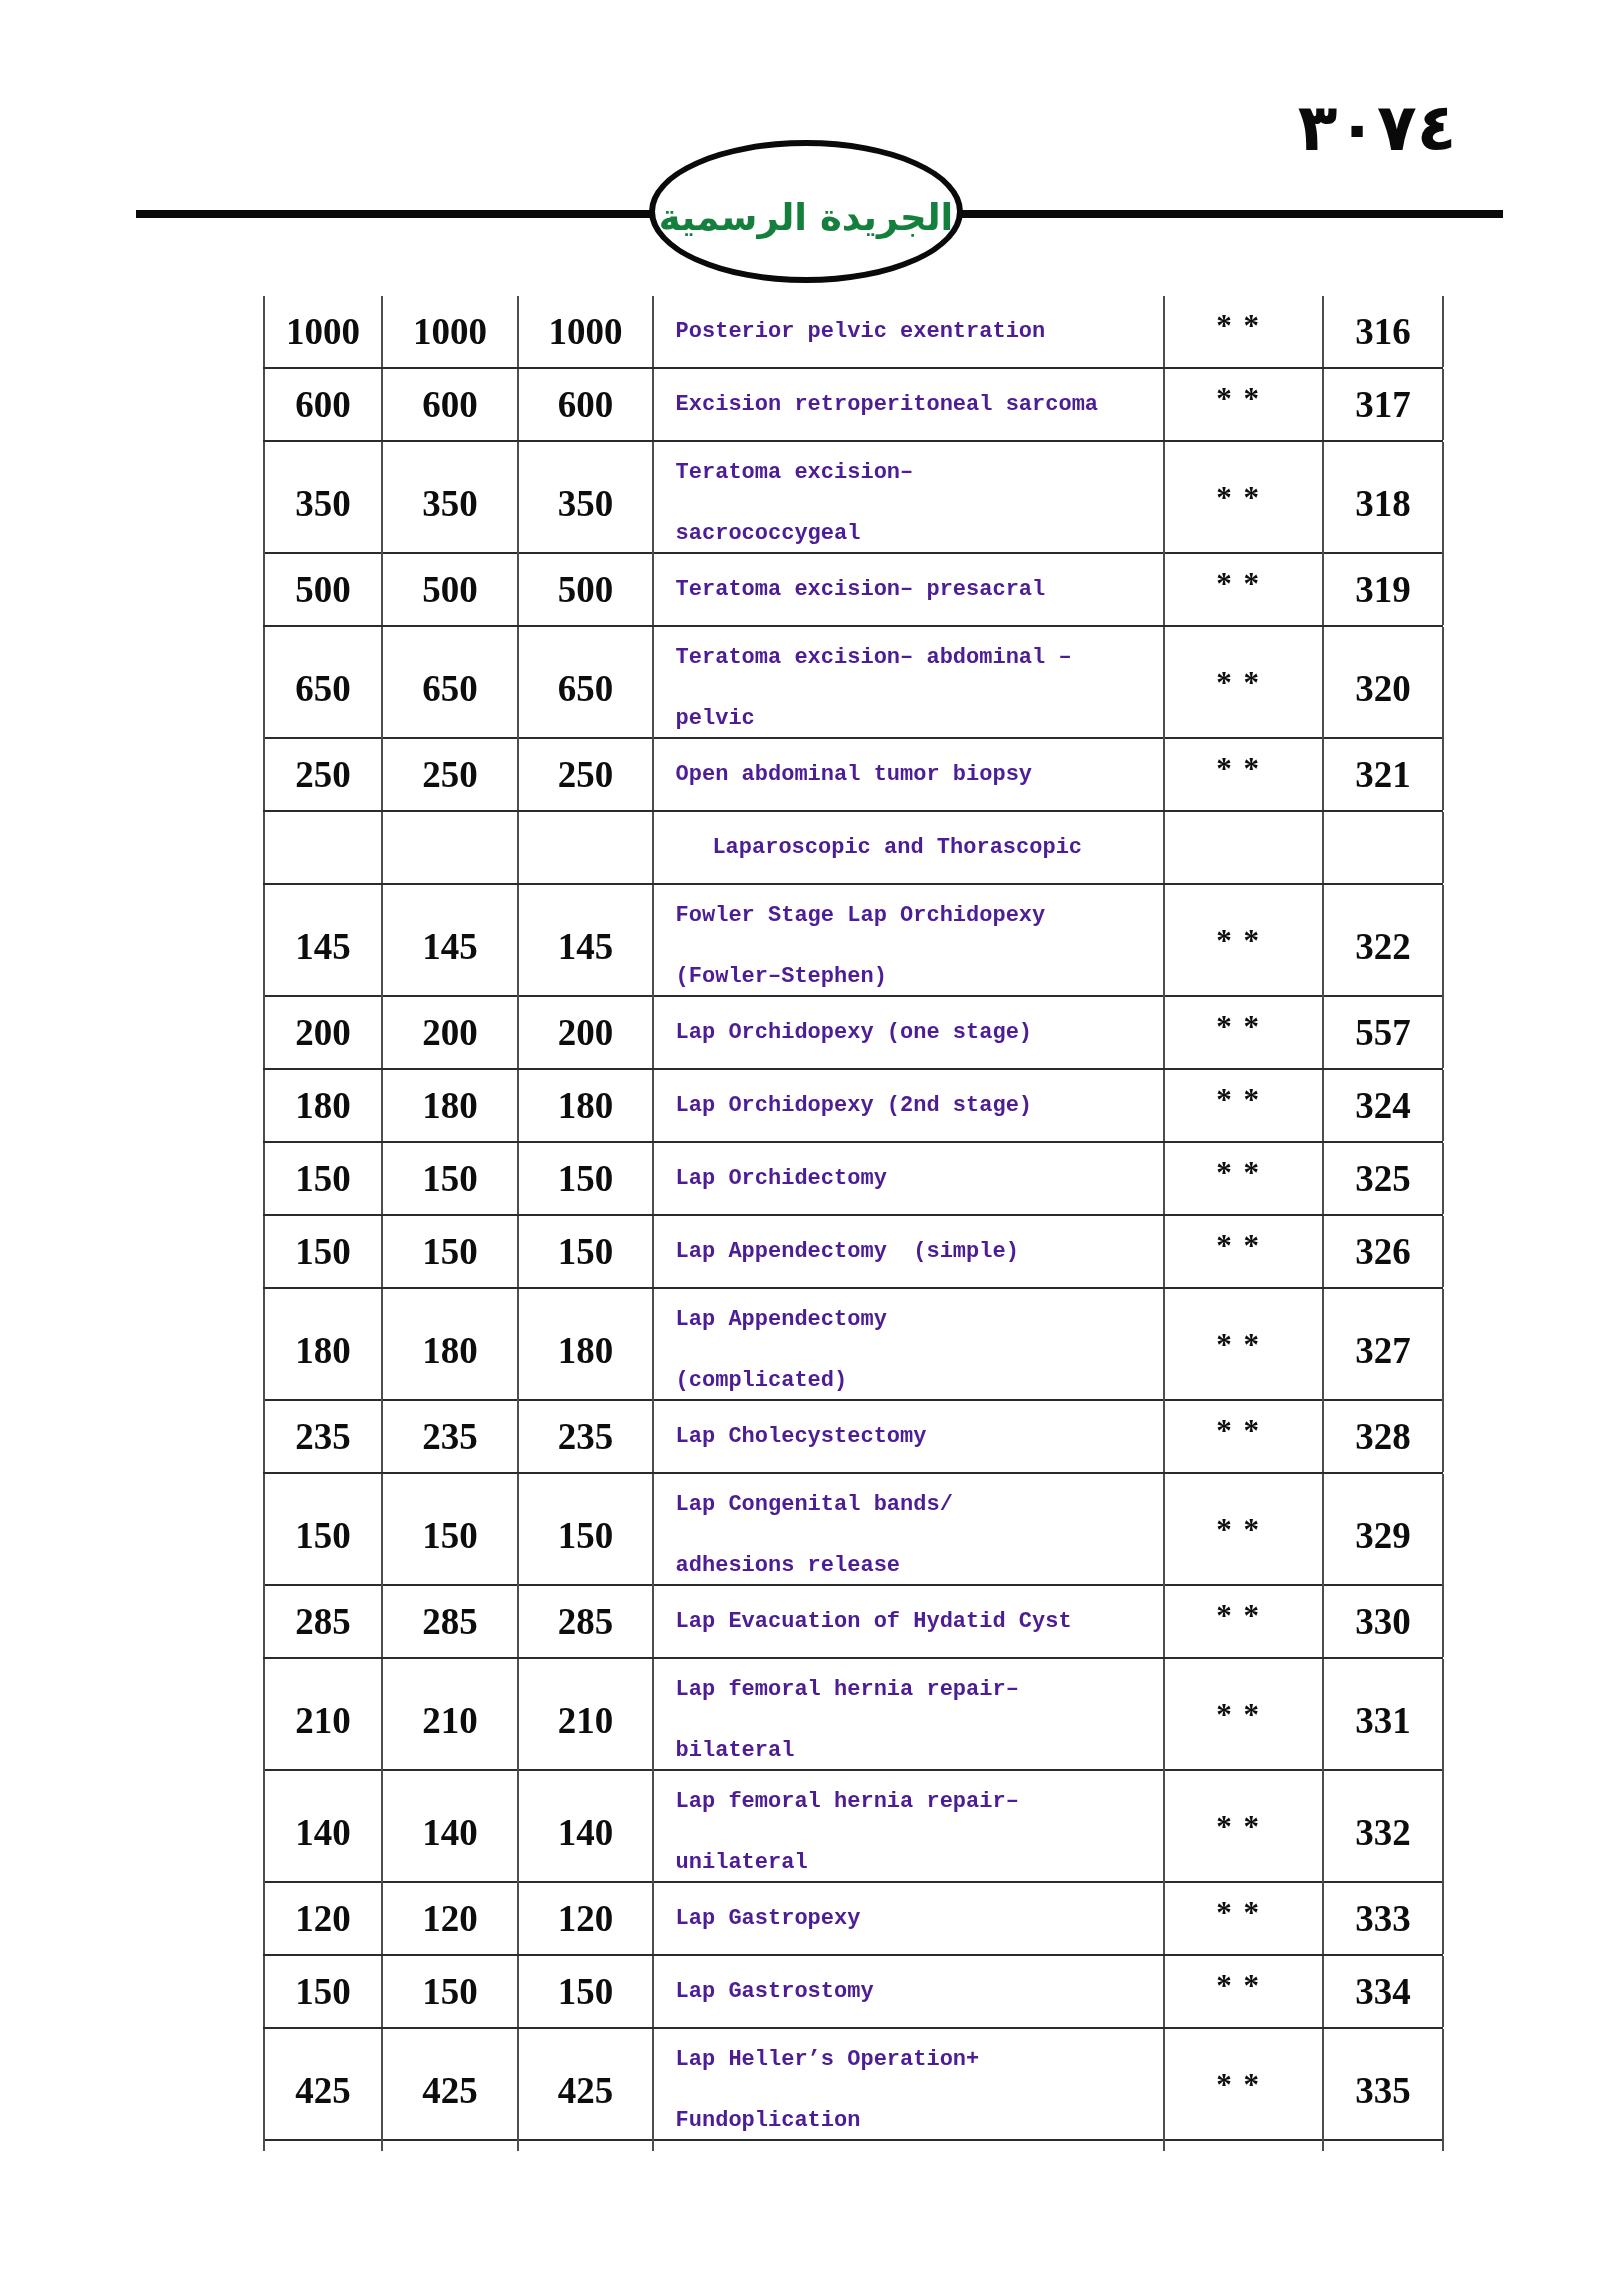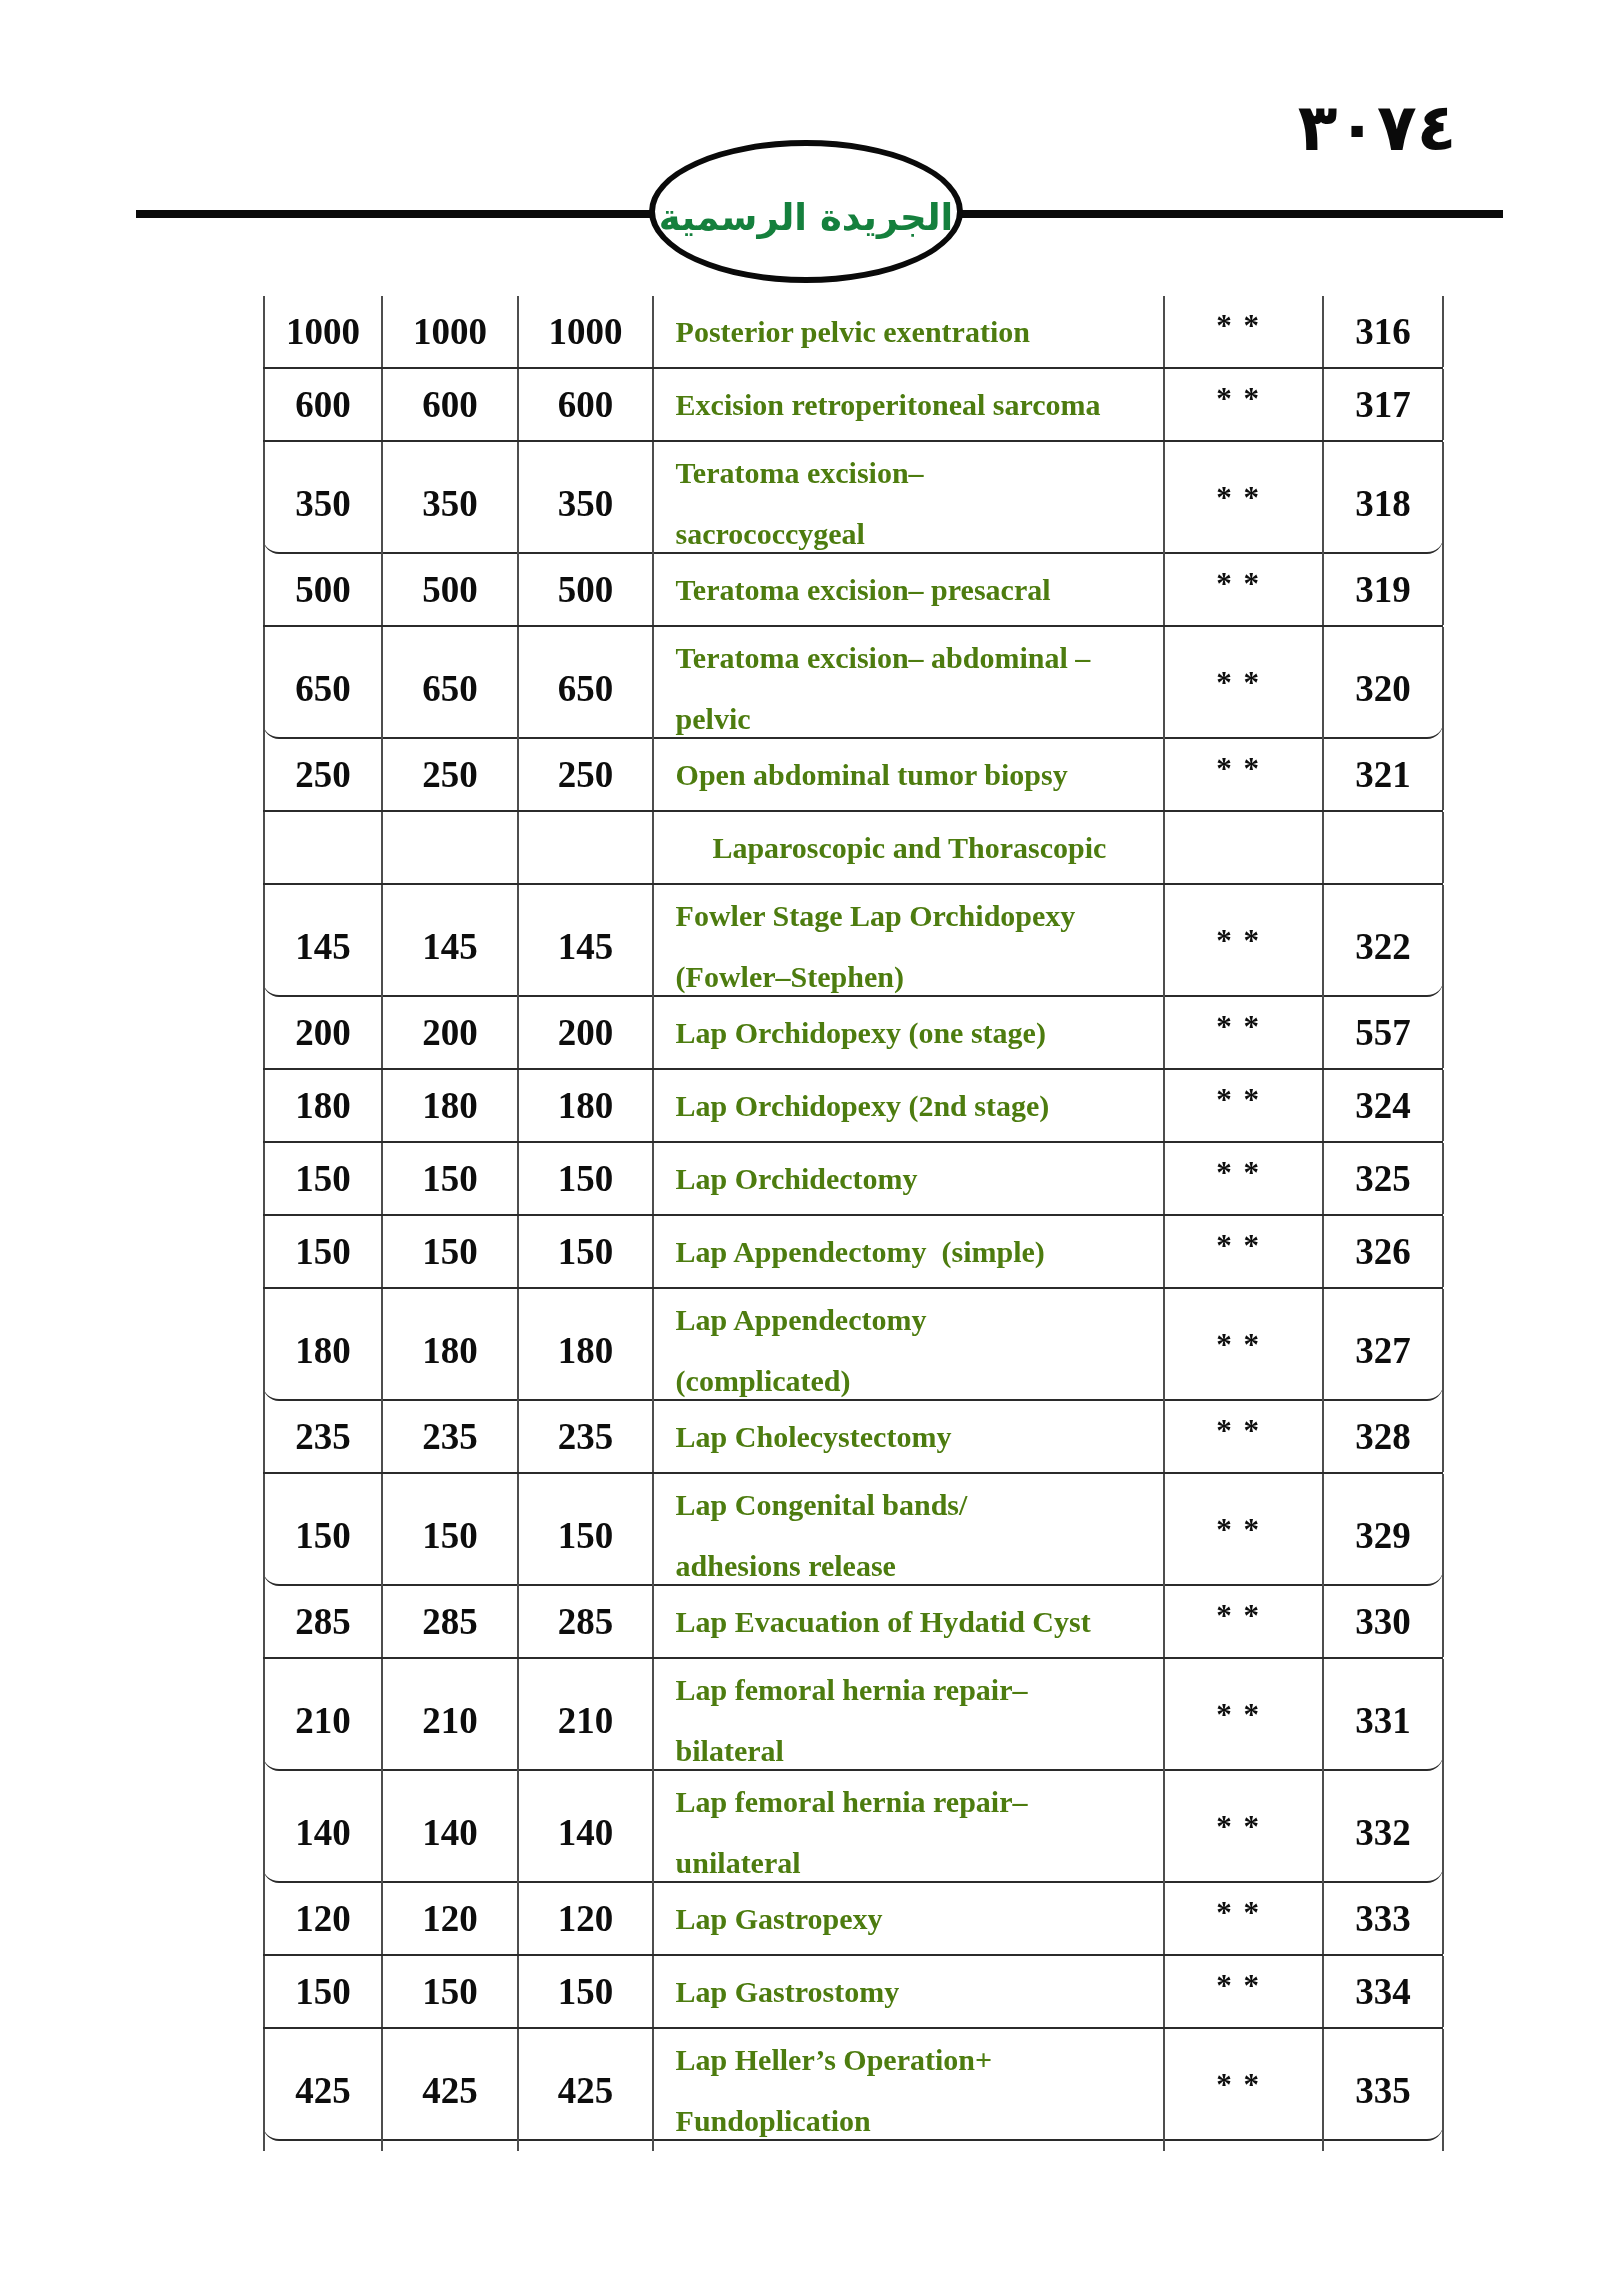--- a/index.html
+++ b/index.html
@@ -27,35 +27,35 @@
     direction:rtl;padding-top:11.8px;color:#15803d;white-space:nowrap;
   }
   
   .fee-table{position:absolute;left:251px;top:296px;width:1180px;padding-left:12px;}
   .row{
     display:grid;
     grid-template-columns:120px 136px 135px 511px 159px 120px;
     border-bottom:2.9px solid #2b2b2b;
   }
   .row.single{height:71px;}
-  .row.double{height:110px;border-radius:16px;}
+  .row.double{height:110px;}
   .cell{
     box-sizing:border-box;border-right:2px solid #4d4d4d;
     display:flex;flex-direction:column;align-items:center;justify-content:center;
     overflow:visible;
   }
   .cell:first-child{border-left:2px solid #4d4d4d;}
   .cell.proc{align-items:flex-start;padding-left:21.6px;}
   .num-text,.code-text{
     font-family:"Liberation Serif",serif;font-weight:700;font-size:37px;line-height:1;
     color:#0d0d0d;
   }
   .line{
-    display:block;font-family:Liberation Serif, serif;font-weight:700;
-    font-size:30px;line-height:61px;white-space:pre;color:#4d7c0f;
+    display:block;font-family:Liberation Mono, monospace;font-weight:700;
+    font-size:22px;line-height:61px;white-space:pre;color:#4c1d95;
   }
   .section-title{padding-left:7.8px;margin-left:29px;}
   .flag-text{
     font-family:"Liberation Serif",serif;font-weight:700;font-size:31px;
     letter-spacing:11.8px;line-height:1;transform:translateY(-5.9px);color:#0d0d0d;
   }
 </style>
 </head>
 <body>
 

